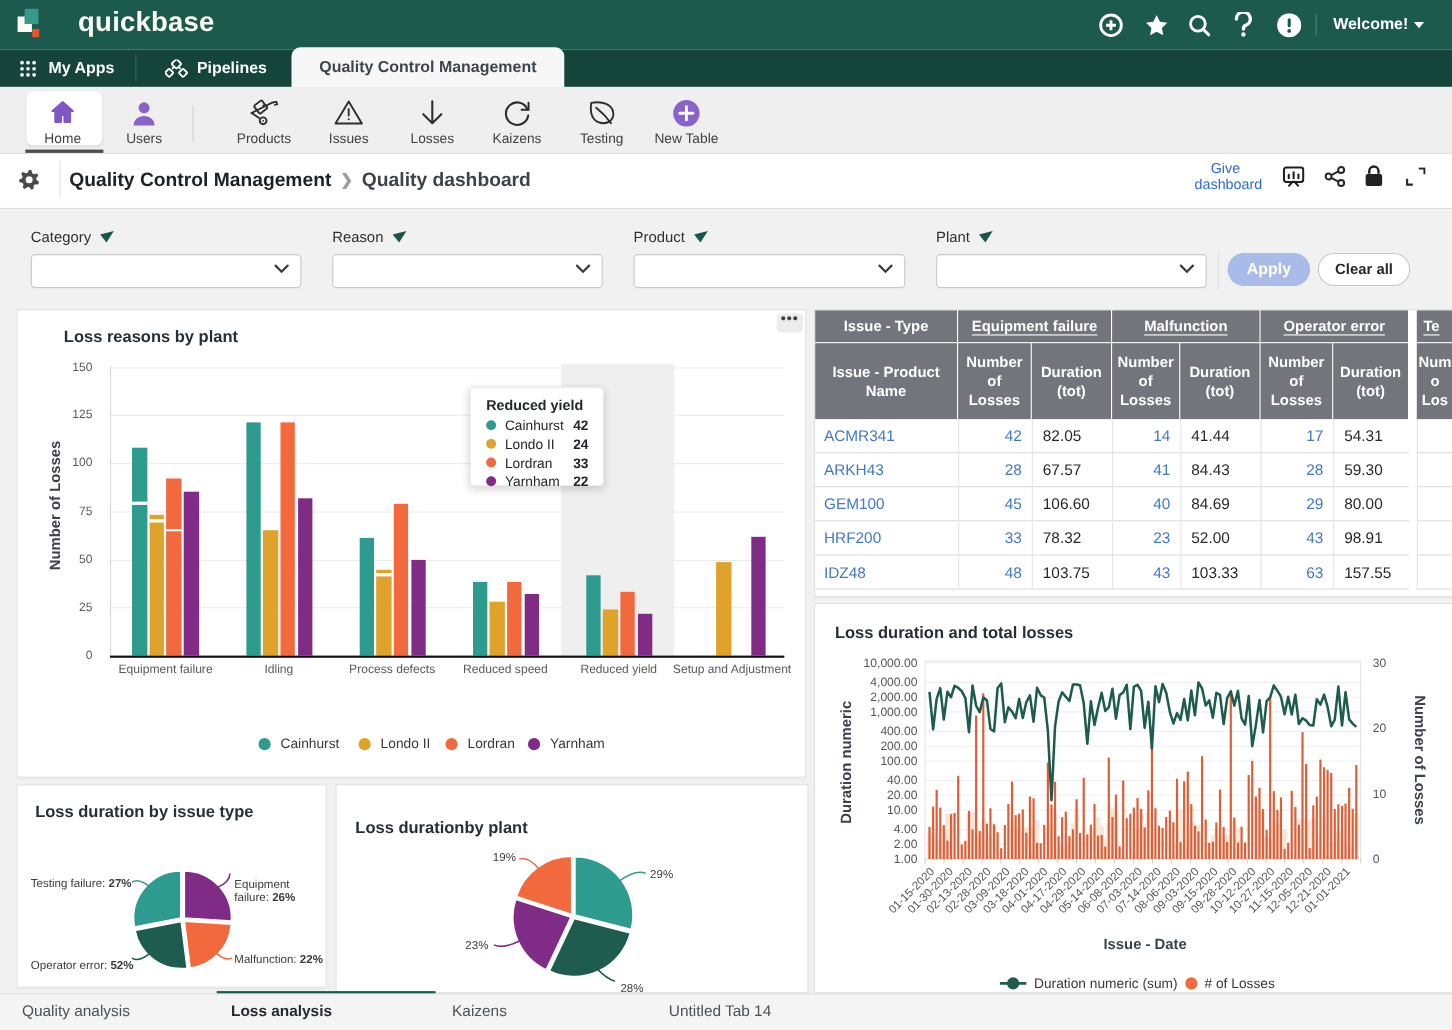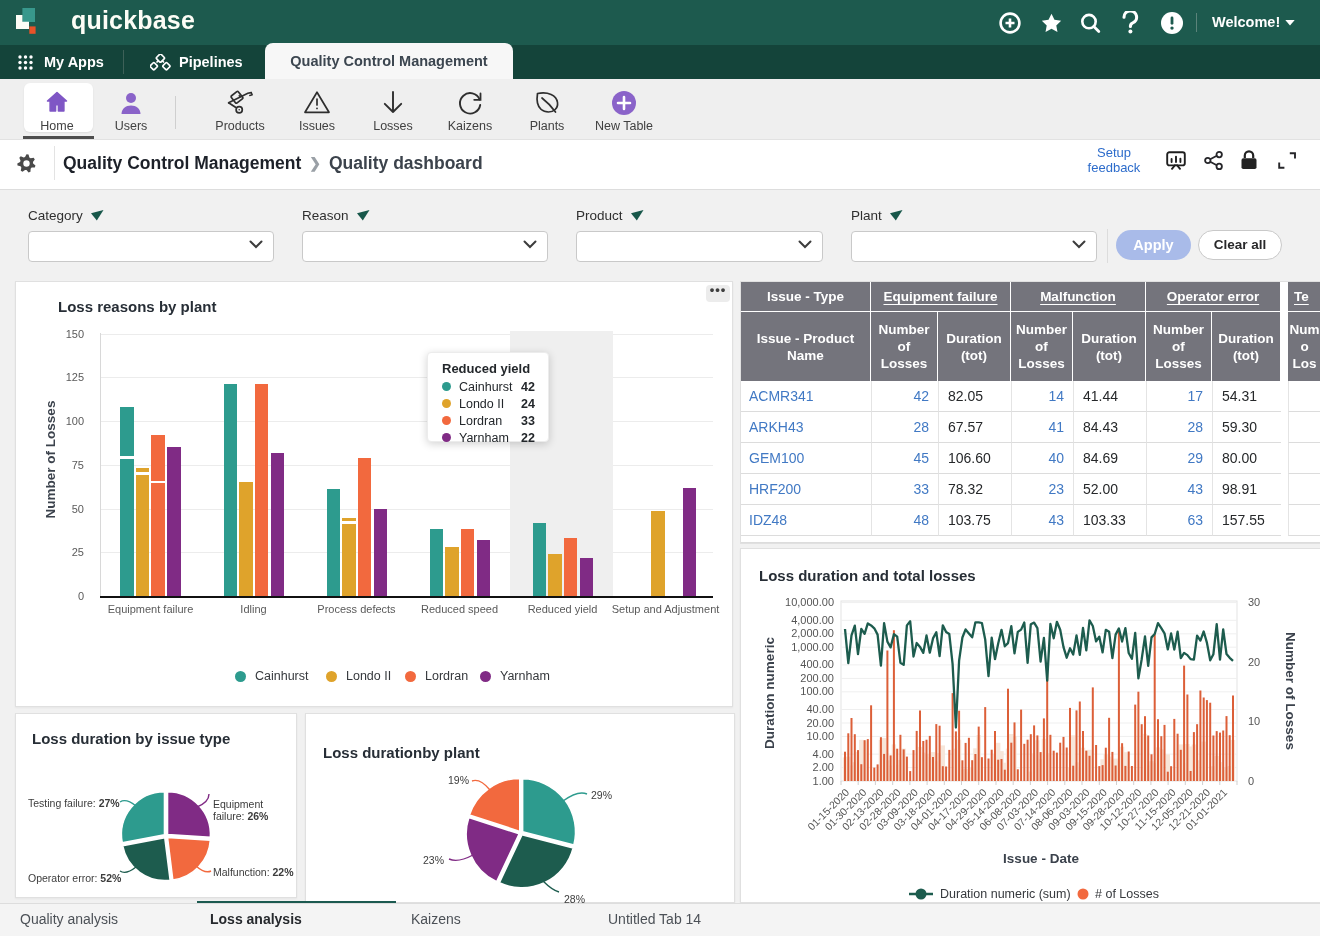--- a/index.html
+++ b/index.html
@@ -192,39 +192,39 @@
 <path d="M22.6 9.5A10.2 10.2 0 1 0 23.2 15"></path>
 <path d="M23.5 3.5v6.3h-6.3" stroke-width="1.8" fill="none"></path>
         </svg></div>
       <div>Kaizens</div>
     </div>
 <div class="titem" style="left:509px">
       <div class="ic"><svg width="27" height="26" viewBox="0 0 27 26" fill="none" stroke="#2e2e2e" stroke-width="1.7">
 <path d="M3.5 3.5c10.5-2 19 1.5 20 9 .8 6-4 9.5-9 9.5-6.5 0-10-4.5-11-9-.8-3.6-.4-7 0-9.5z" stroke-linejoin="round"></path>
 <path d="M8 8c4.5 3.5 9.5 8.5 13.5 14" stroke-linecap="round"></path>
         </svg></div>
-      <div>Plants</div>
+      <div>Testing</div>
     </div>
 <div class="titem" style="left:586px">
       <div class="ic"><svg width="26" height="26" viewBox="0 0 26 26">
           <circle cx="13" cy="13" r="12" fill="#8a63c9"></circle>
           <path d="M13 7v12M7 13h12" stroke="#fff" stroke-width="2.6" stroke-linecap="round"></path>
         </svg></div>
       <div>New Table</div>
     </div>
 <div id="tdiv"></div>
 </div>
 <div id="crumb">
 <svg style="position:absolute;left:17px;top:14px;" width="19" height="19" viewBox="0 0 19 19">
       <path d="M9.50 0.30L11.55 0.53L12.36 3.55L13.62 4.34L16.69 3.76L17.79 5.51L15.93 8.03L16.10 9.50L18.47 11.55L17.79 13.49L14.66 13.62L13.62 14.66L13.49 17.79L11.55 18.47L9.50 16.10L8.03 15.93L5.51 17.79L3.76 16.69L4.34 13.62L3.55 12.36L0.53 11.55L0.30 9.50L3.07 8.03L3.55 6.64L2.31 3.76L3.76 2.31L6.64 3.55L8.03 3.07L9.50 0.30Z" fill="#4a4a4a"></path>
       <circle cx="9.5" cy="9.5" r="3.2" fill="#fff"></circle>
     </svg>
 <div id="crumbdiv"></div>
 <div id="crumbtext">Quality Control Management<span class="sep">❯</span><span class="sub">Quality dashboard</span></div>
-<div id="feedback" style="top:6px;left:1086px;">Setup feedback</div>
+<div id="feedback" style="top:6px;left:1086px;">Give dashboard</div>
 <svg style="position:absolute;left:1166px;top:11px" width="20" height="19" viewBox="0 0 20 19" fill="none" stroke="#1f1f1f" stroke-width="1.9">
       <rect x="1.2" y="1.2" width="17.6" height="13.2" rx="2.2"></rect>
       <path d="M6 17.8l3-3.6M14 17.8l-3-3.6" stroke-linecap="round"></path>
       <path d="M5.6 11v-3M10 11V5.6M14.4 11V7.6" stroke-linecap="round"></path>
     </svg>
 <svg style="position:absolute;left:1204px;top:11px" width="19" height="19" viewBox="0 0 19 19" fill="none" stroke="#26262a" stroke-width="1.8">
       <circle cx="15.2" cy="3.6" r="2.7"></circle>
       <circle cx="3.8" cy="9.5" r="2.7"></circle>
       <circle cx="15.2" cy="15.4" r="2.7"></circle>
       <path d="M6.2 8.3l6.6-3.5M6.2 10.7l6.6 3.5"></path>

